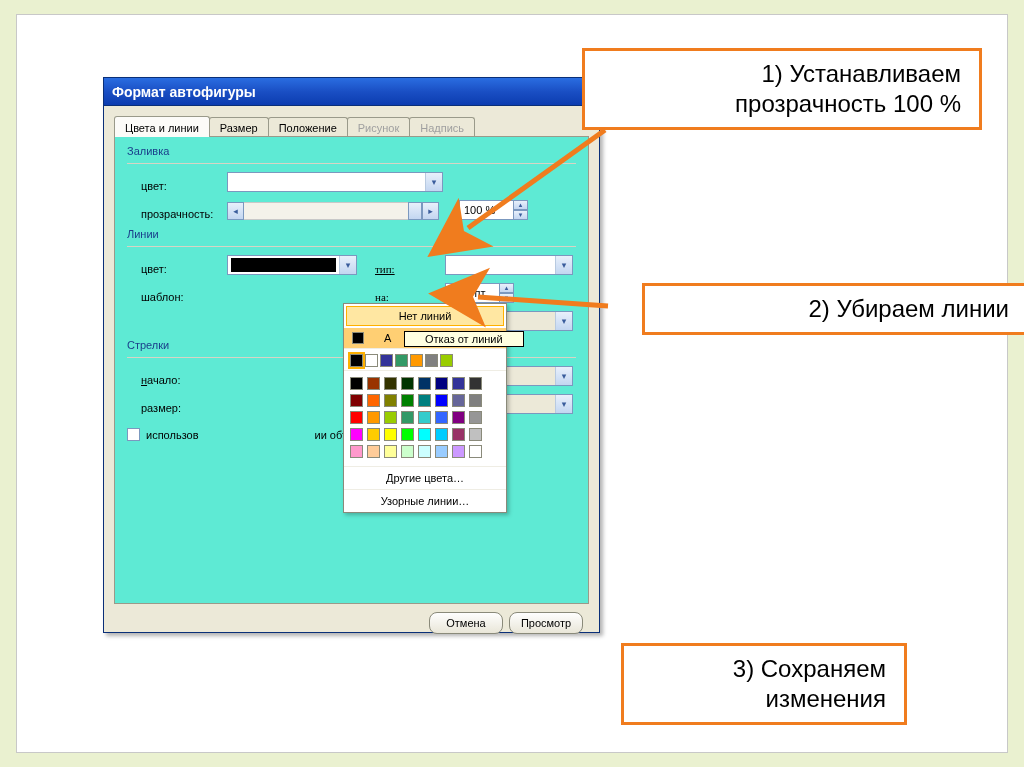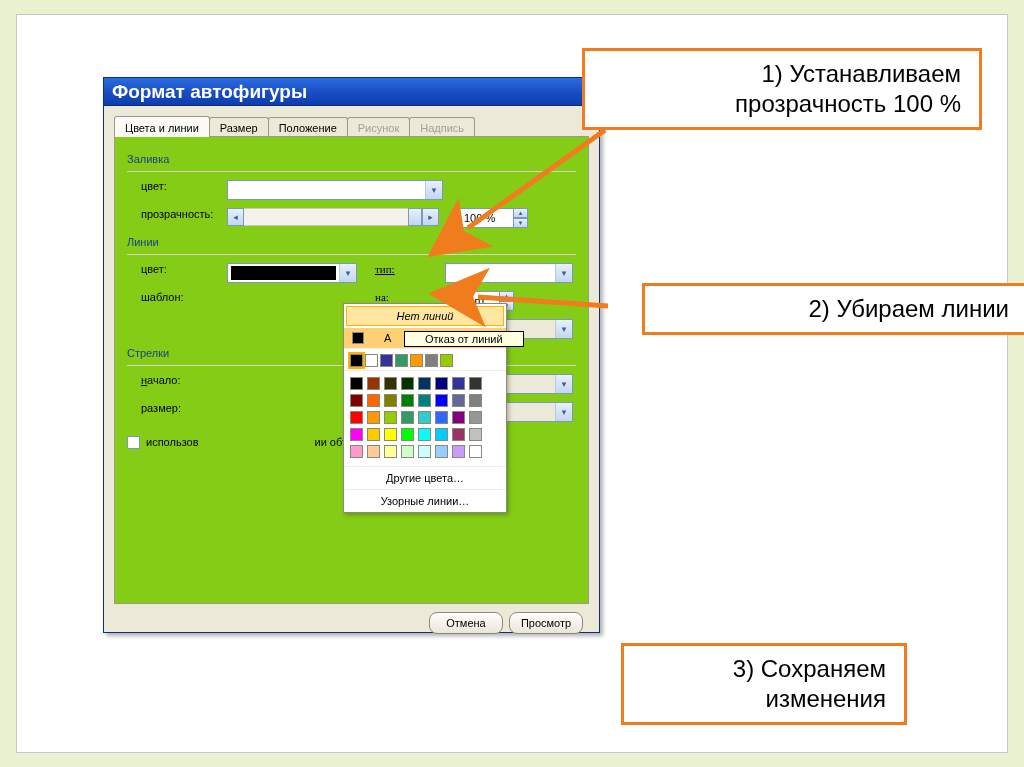--- a/index.html
+++ b/index.html
@@ -21,21 +21,21 @@
     position:absolute; left:103px; top:77px;
     width:497px; height:556px;
     background:#ece9d8;
     border:1px solid #0a2f78;
     box-shadow:3px 3px 4px rgba(0,0,0,0.3);
   }
   .titlebar {
     height:28px;
     background:linear-gradient(to bottom,#2a6de1,#1a4fc4 50%,#0c3cb0);
     color:#fff;
-    font-size:19px; font-weight:bold;
+    font-size:14px; font-weight:bold;
     display:flex; align-items:center;
     padding-left:8px;
     border-bottom:1px solid #0a2f78;
   }
   .dialog-body {
     padding:10px 10px 10px 10px;
   }
 
   
   .tabs { display:flex; gap:0; font-size:11px; margin-bottom:-1px;}
@@ -50,35 +50,35 @@
     color:#000;
   }
   .tab.active {
     background:#fcfbf8;
     top:0; padding-top:5px;
     z-index:2;
   }
   .tab.disabled { color:#a0a0a0; }
   .tab-panel {
     border:1px solid #9a9a8a;
-    background:#84cc16;
-    padding:10px 12px 12px;
+    background:#5eead4;
+    padding:2px 12px 12px;
     position:relative;
     height:468px;
   }
 
   .group-label {
     color:#1b3f8b; font-size:11px;
     margin:6px 0 6px 0;
   }
   .group-sep {
     border:none; border-top:1px solid #d8d4c4; margin:2px 0 8px;
   }
 
-  .form-row { display:flex; align-items:flex-start; font-size:11px; margin:8px 0; }
+  .form-row { display:flex; align-items:flex-end; font-size:11px; margin:8px 0; }
   .form-row label { width:100px; text-indent:14px; }
   .form-row label.col2 { width:70px; text-indent:0;font-family:Liberation Serif, serif; }
   .form-row label u { text-decoration:underline; }
 
   .combo {
     height:20px; border:1px solid #7b98bf;
     background:#fff; display:flex; align-items:center;
     position:relative;
   }
   .combo .swatch-fill { flex:1; height:14px; margin:0 3px; background:#fff; }
@@ -145,21 +145,21 @@
     box-shadow:2px 2px 4px rgba(0,0,0,0.25);
     font-size:11px;
     z-index:20;
   }
   .cp-item {
     padding:4px 8px; border-bottom:1px solid #efede4;
     background:#fff;
   }
   .cp-item.highlight {
     background:#ffe7a2; border:1px solid #ffb000;
-    margin:2px; padding:3px 6px; text-align:center;font-style:italic;
+    margin:2px; padding:3px 6px; text-align:center;
   }
   .cp-item.auto {
     background:#ffcf73;
     display:flex; align-items:center; gap:20px;
     position:relative;
   }
   .cp-item.auto .sq { width:12px; height:12px; background:#000; border:1px solid #8a8a7a; }
   .cp-item.auto .tooltip {
     position:absolute; left:60px; top:3px;
     background:#ffffe1; border:1px solid #000;

